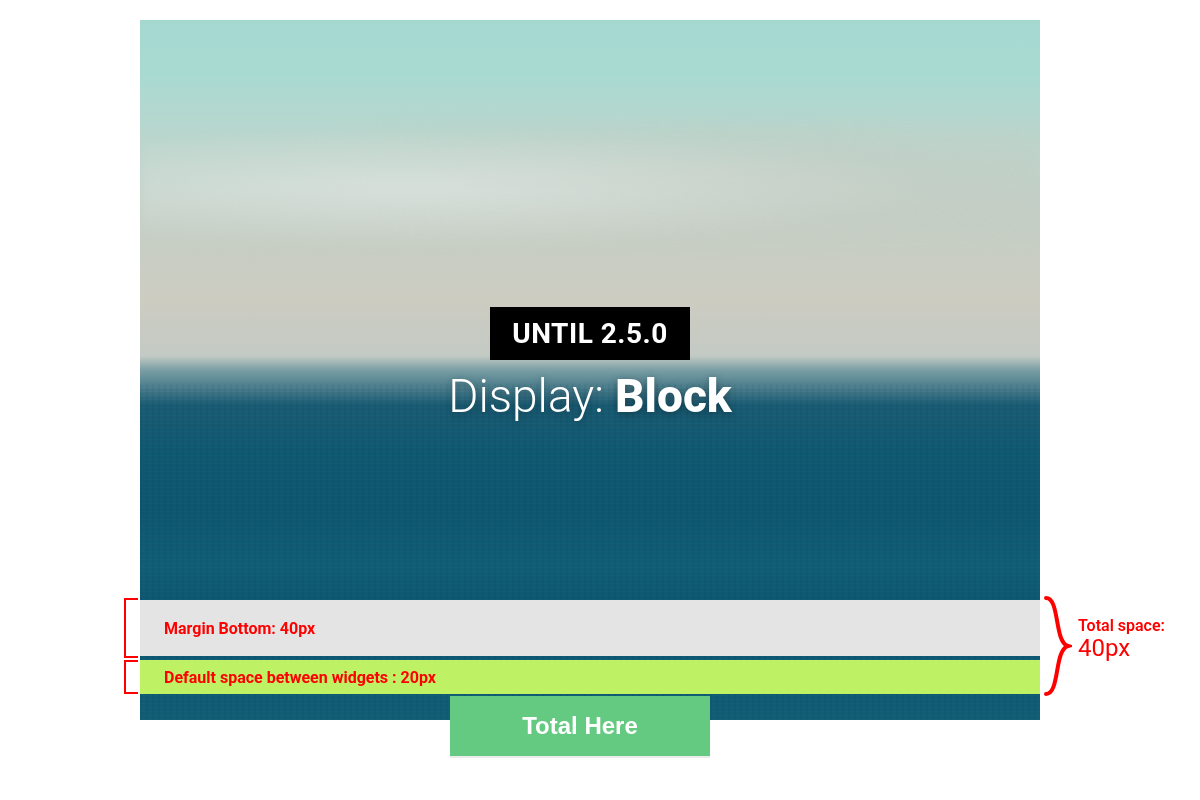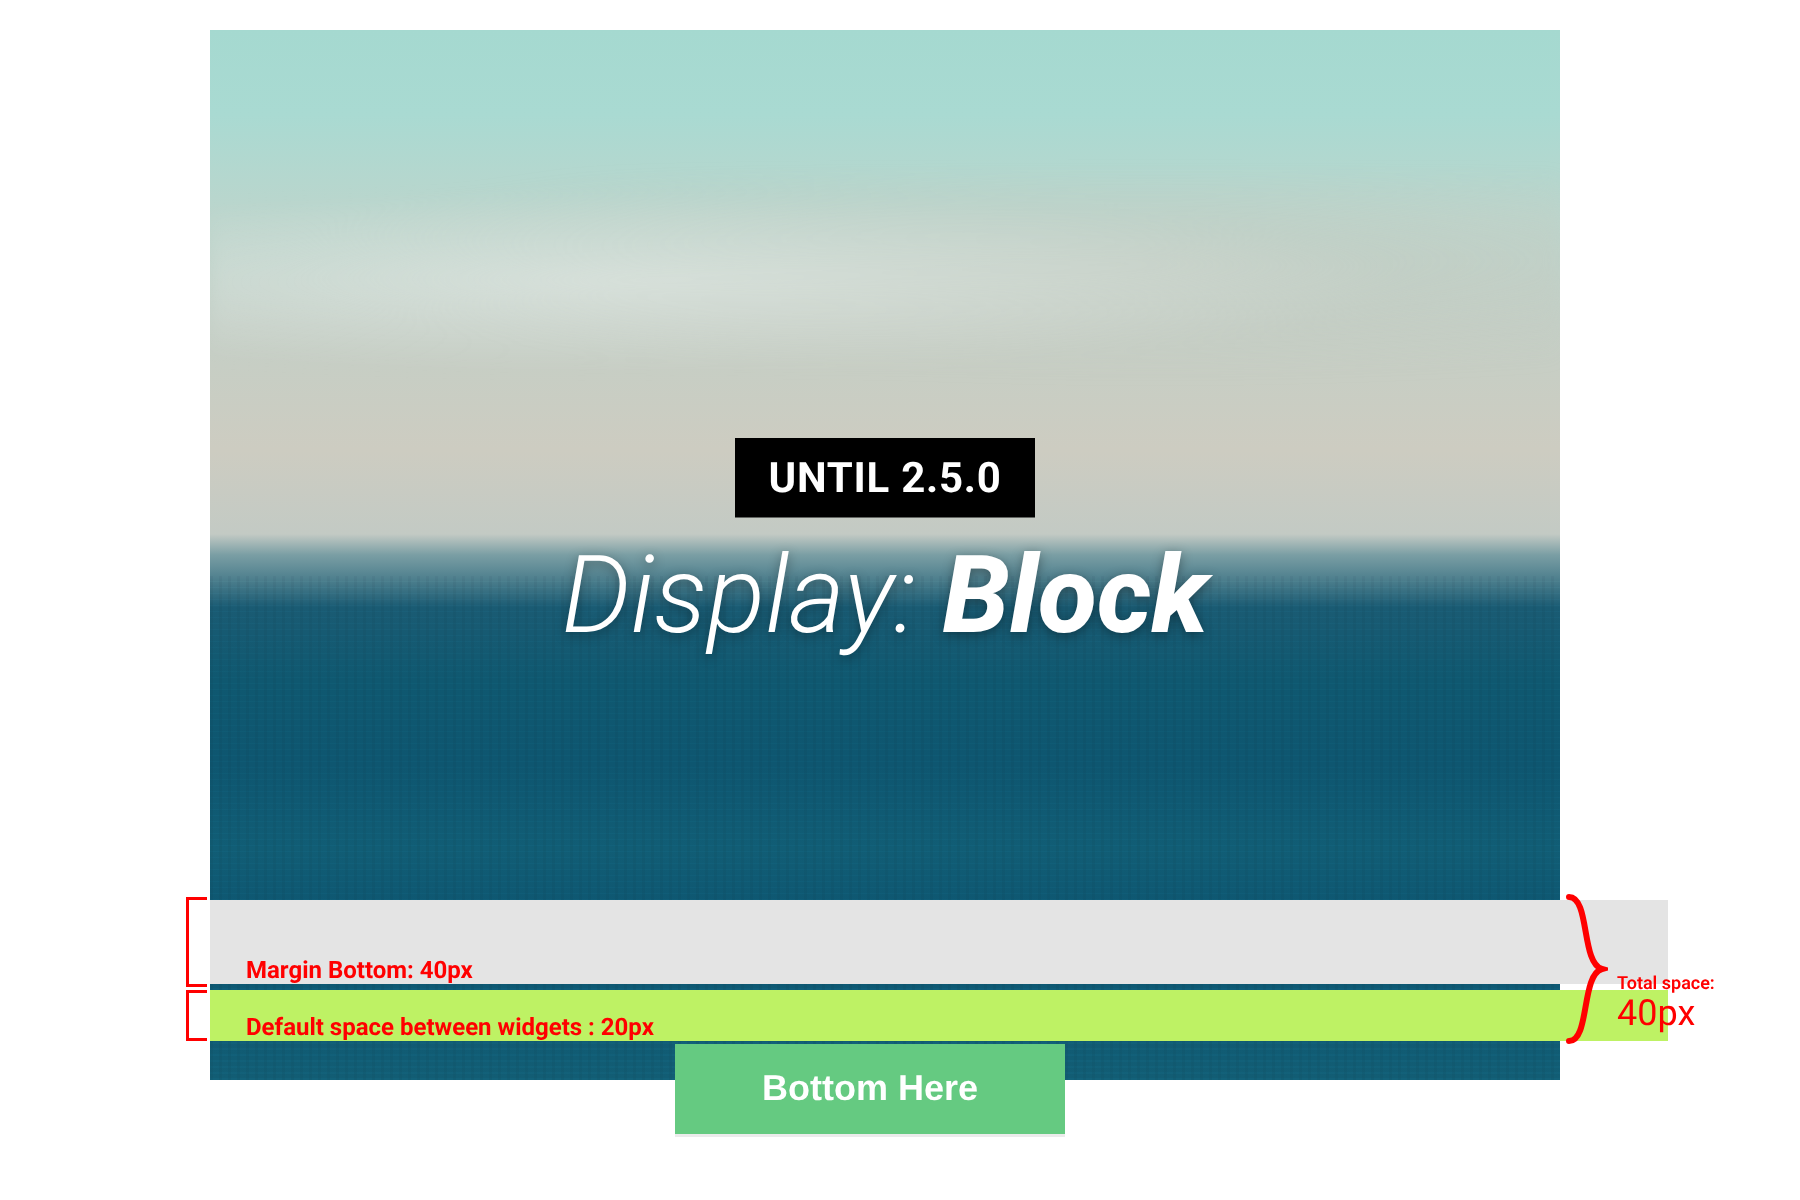--- a/index.html
+++ b/index.html
@@ -65,37 +65,36 @@
       font-weight: 700;
       font-size: 28px;
       letter-spacing: 0.5px;
       padding: 10px 22px;
       margin-top: -10px;
       position: relative;
       z-index:2;
     }
     .headline {
       color: #fff;
-      font-size: 72px;
+      font-size: 46px;
       font-weight: 300;
       margin-top: 9px;
       text-shadow: 0 2px 8px rgba(0,0,0,0.35);
       position: relative;
       z-index:2;
-      font-style:italic;
     }
     .headline .bold { font-weight: 800; }
     
     .margin-zone {
       position: absolute;
       left: 140px;
-      width: 972px;
+      width: 900px;
       background: #e4e4e4;
       display:flex;
-      align-items:flex-end;
+      align-items:center;
     }
     .mz1 { top: 600px; height: 56px; }
     .mz2 { top: 660px; height: 34px; background:#bef264; }
     .mz-label {
       color: #ff0000;
       font-weight: 700;
       font-size: 16px;
       margin-left: 24px;
     }
     
@@ -129,21 +128,21 @@
     }
     .brace svg{width:100%;height:100%;}
     .brace path{stroke:#ff0000;stroke-width:4;fill:none;stroke-linecap:round;}
     
     .total-label{
       position:absolute;
       left: 1078px;
       top: 616px;
       color:#ff0000;
     }
-    .total-label .t1{font-size:12px;font-weight:600;margin-top:32px;}
+    .total-label .t1{font-size:16px;font-weight:600;}
     .total-label .t2{font-size:24px;font-weight:400;line-height:1.1;}
     
     .cta{
       position:absolute;
       left: 450px;
       top: 696px;
       width: 260px;
       height: 60px;
       background:#65ca81;
       color:#fff;
@@ -184,13 +183,13 @@
 <div class="brace">
   <svg viewBox="0 0 30 100" preserveAspectRatio="none">
     <path d="M4,2 C18,2 12,46 26,50 C12,54 18,98 4,98"></path>
   </svg>
 </div>
 <div class="total-label">
   <div class="t1">Total space:</div>
   <div class="t2">40px</div>
 </div>
 
-<button class="cta">Bottom Here</button>
+<button class="cta">Total Here</button>
 
 </body></html>

